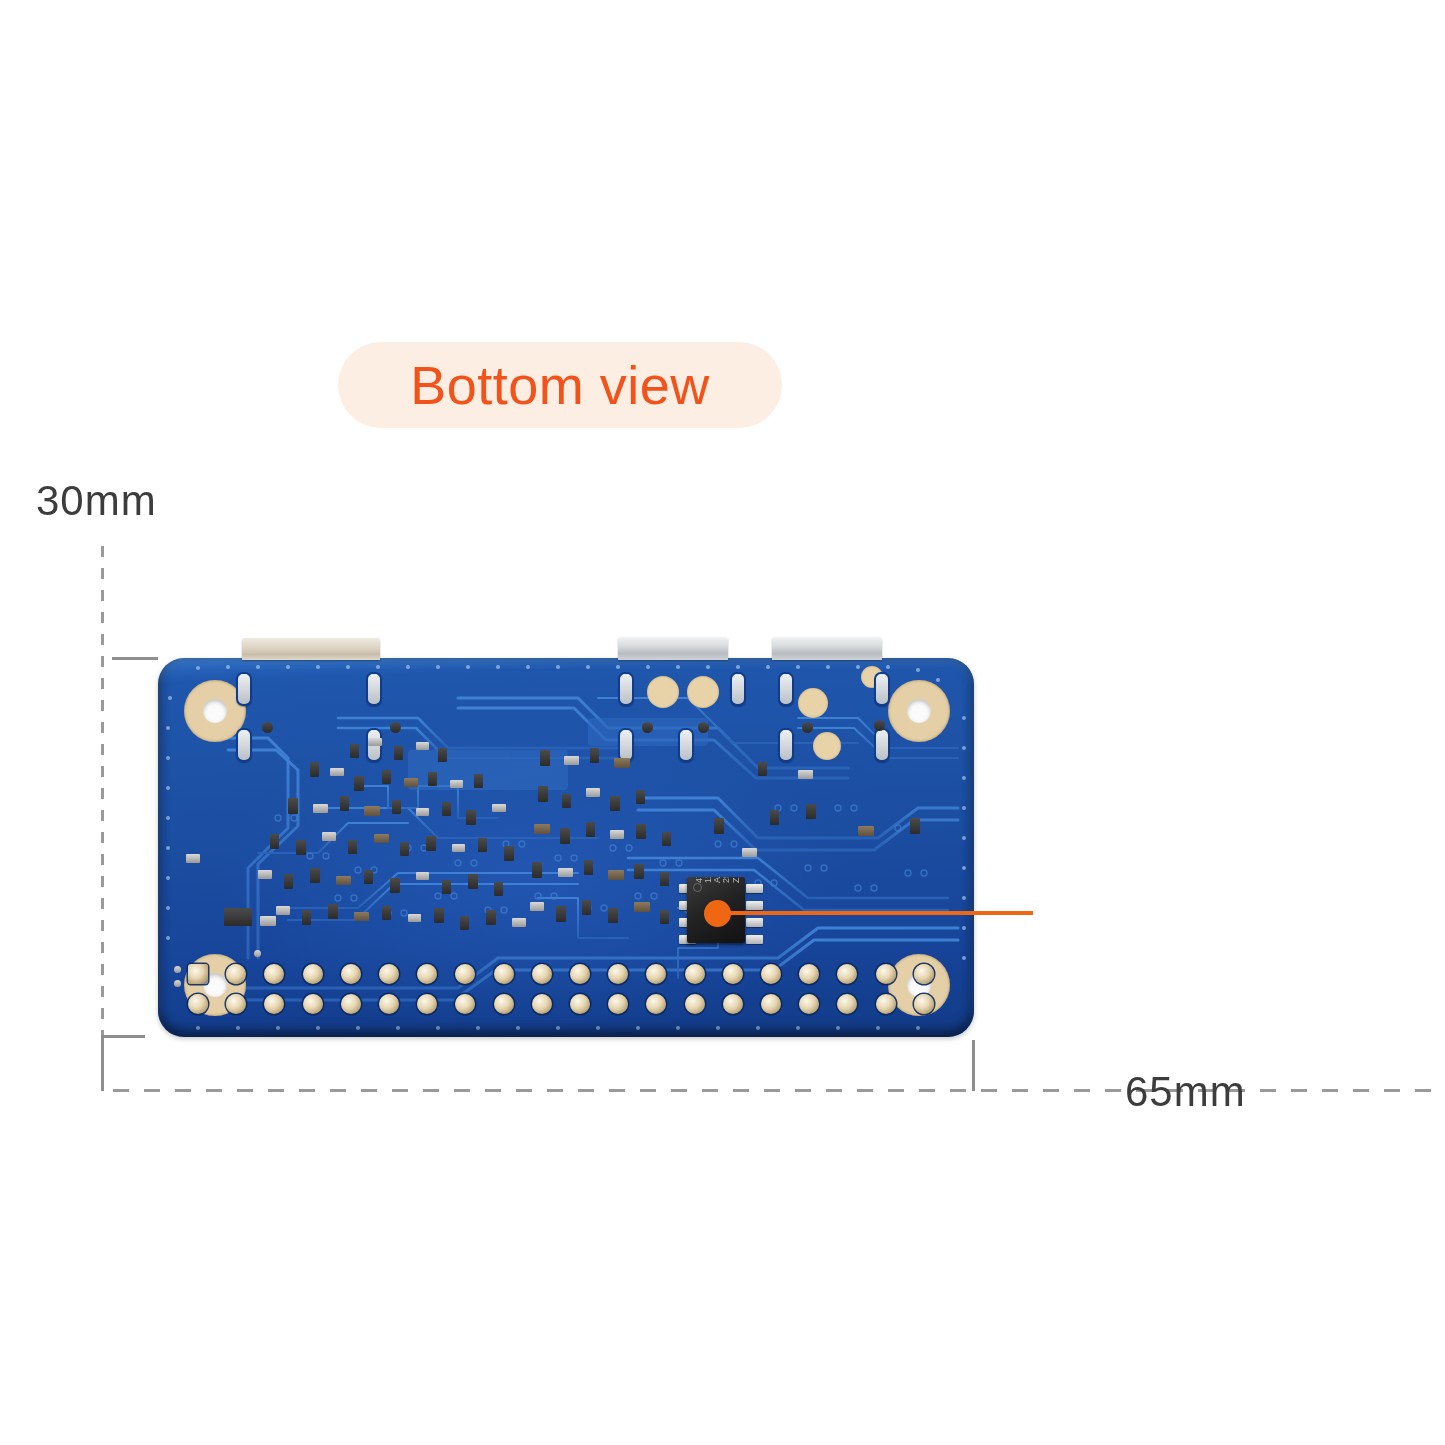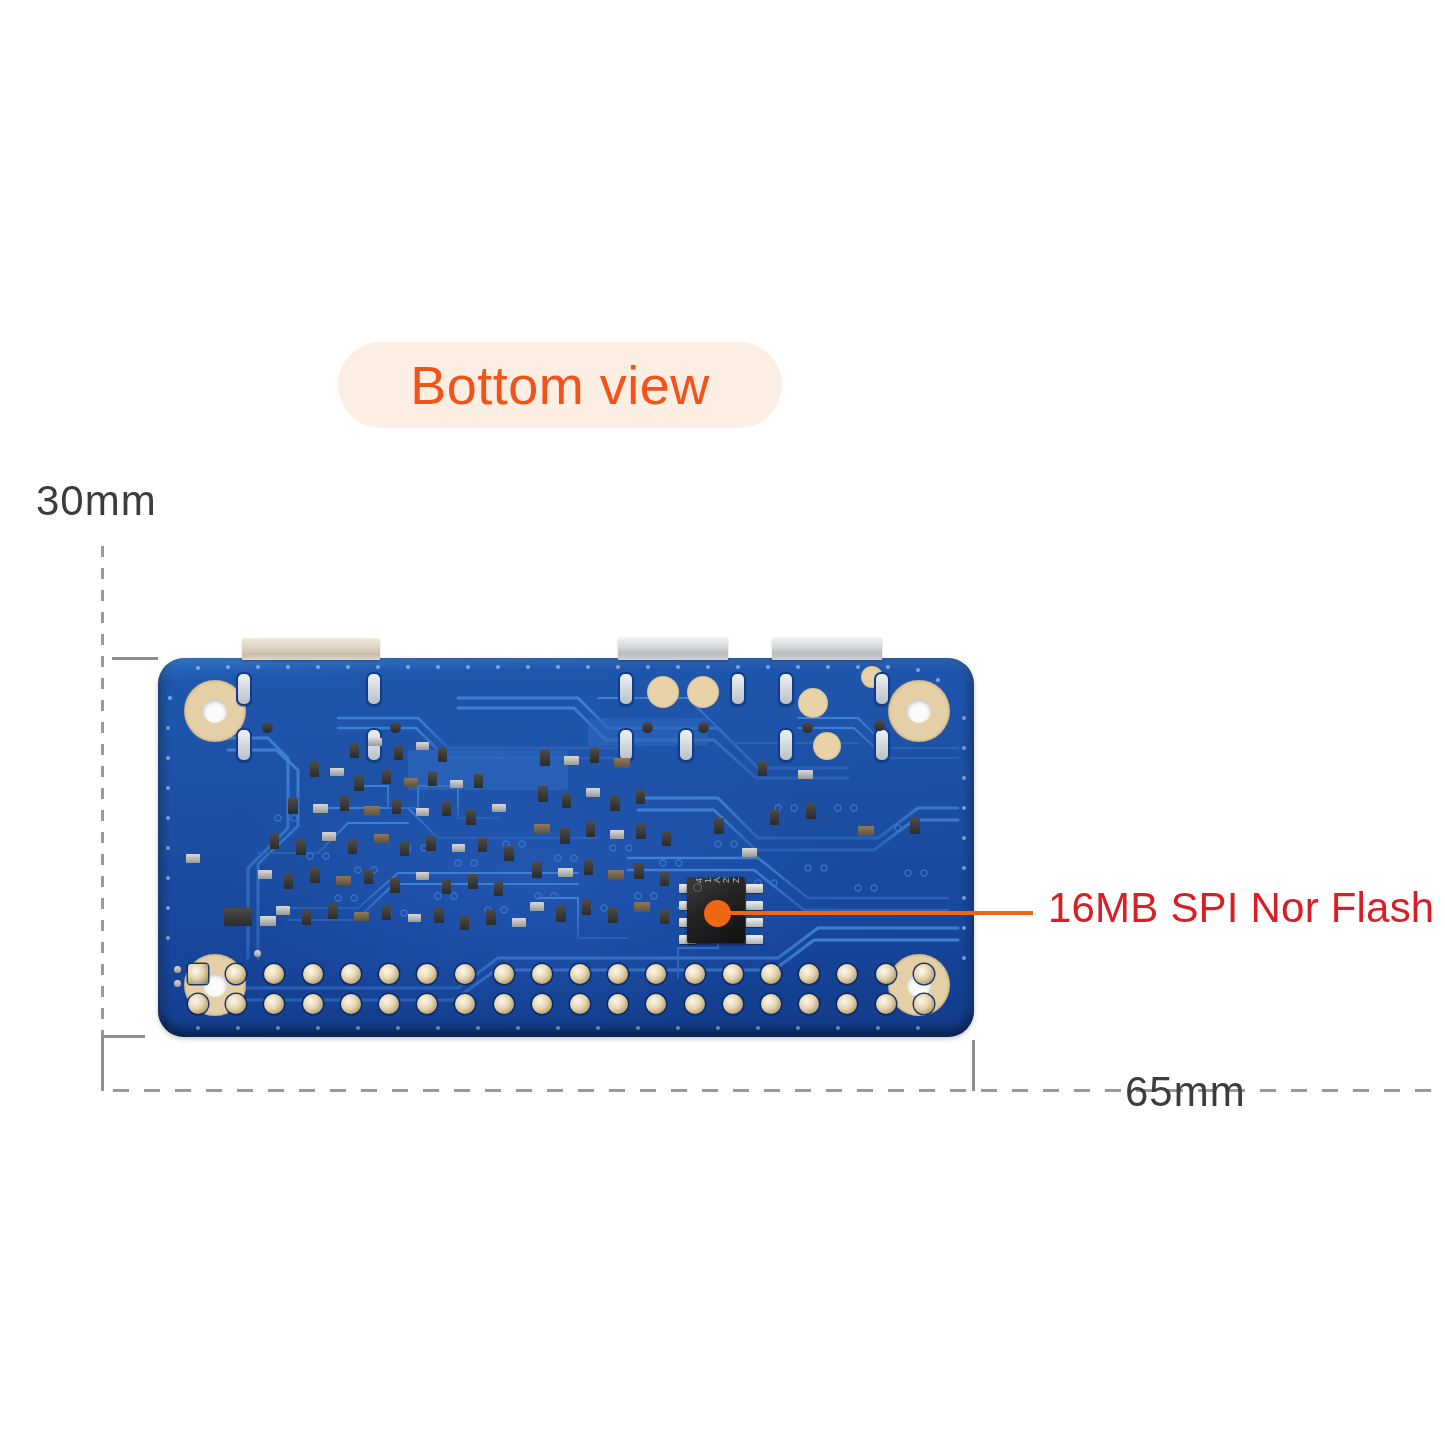--- a/index.html
+++ b/index.html
@@ -638,15 +638,14 @@
     <div class="notch"></div>
     <div class="mark" style="left:44px;top:6px;">Z</div>
     <div class="mark" style="left:34px;top:6px;">25VQ</div>
     <div class="mark" style="left:25px;top:6px;">A2246</div>
     <div class="mark" style="left:16px;top:6px;">128JG</div>
     <div class="mark" style="left:7px;top:6px;">4718</div>
   </div>
 
   <div class="callout-line"></div>
   <div class="callout-dot"></div>
-  <div class="callout-text">16MB SPI Nor Flash</div>
 
 </div>
 
 </body></html>

